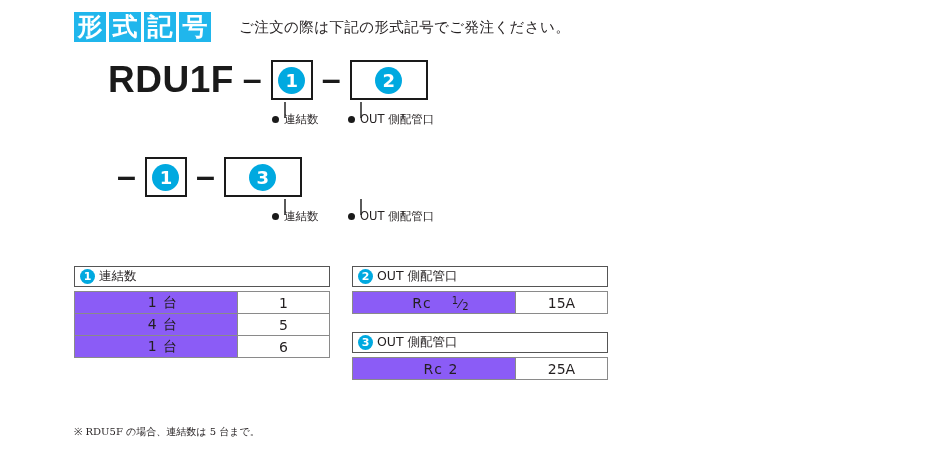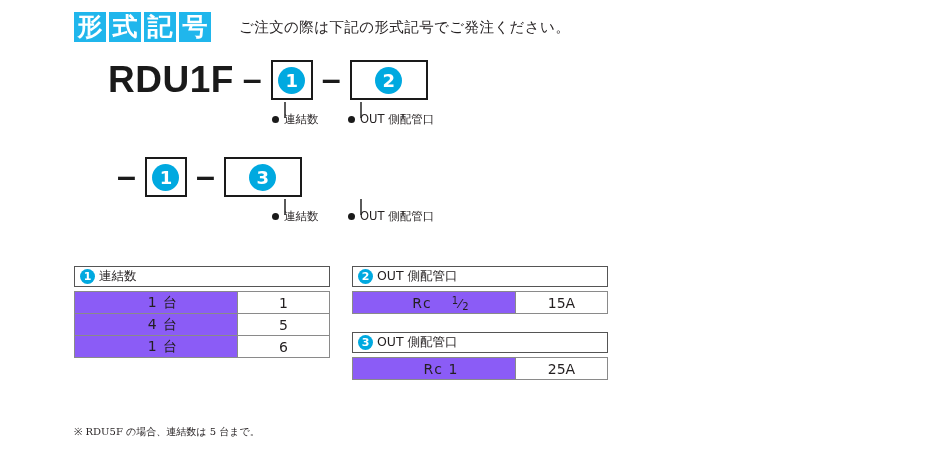--- a/index.html
+++ b/index.html
@@ -304,20 +304,20 @@
 </div>
 
 <div class="tbl-group" id="tbl-group-right">
   <div class="tbl-caption">
     <span class="circnum">3</span>
     <span class="tbl-caption-text">OUT 側配管口</span>
   </div>
   <table class="spec">
     <tbody>
       <tr>
-        <td class="c-label">Rc 1</td>
+        <td class="c-label">Rc 2</td>
         <td class="c-value">25A</td>
       </tr>
     </tbody>
   </table>
 </div>
 
 <div id="footnote">※ RDU5F の場合、連結数は 5 台まで。</div>
 
 </body></html>

